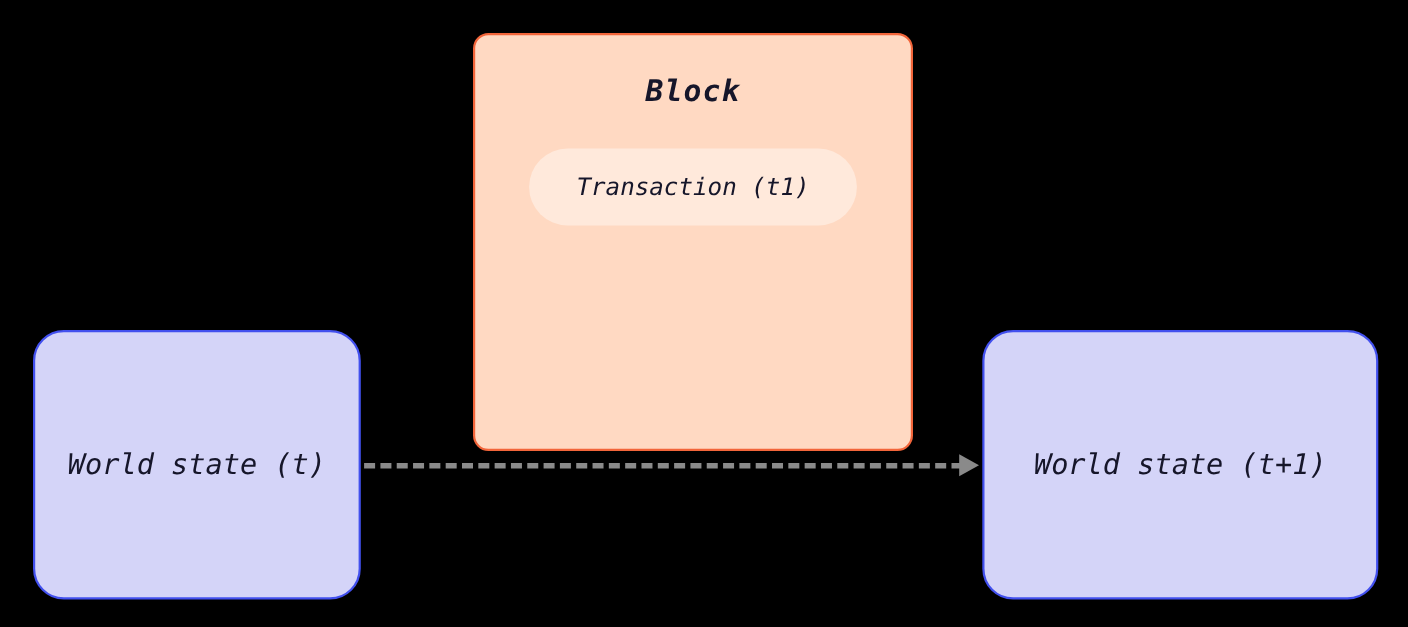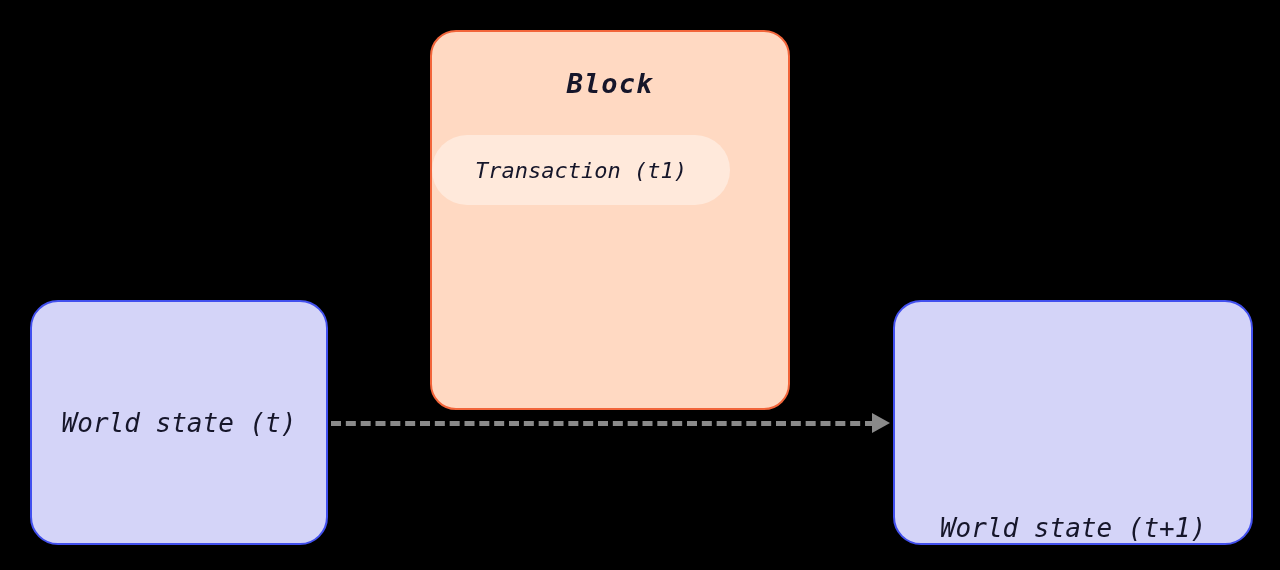--- a/index.html
+++ b/index.html
@@ -24,40 +24,40 @@
     position: relative;
   }
   .canvas {
     position: absolute;
     inset: 0;
   }
   .block-box {
     position: absolute;
     left: 430px;
     top: 30px;
-    width: 360px;
+    width: 400px;
     height: 380px;
     background: var(--block-fill);
     border: 2.5px solid var(--block-border);
-    border-radius: 26px;
+    border-radius: 14px;
     display: flex;
     flex-direction: column;
     align-items: center;
     padding-top: 36px;
   }
   .block-title {
     font-size: 27px;
     font-weight: bold;
     color: var(--text);
     margin-bottom: 36px;
     letter-spacing: 1px;
   }
   .tx-list {
     display: flex;
-    flex-direction: row;
+    flex-direction: column;
     gap: 20px;
     width: 100%;
     align-items: center;
   }
   .tx-pill {
     width: 298px;
     height: 70px;
     background: var(--transaction-fill);
     border-radius: 35px;
     display: flex;
@@ -79,21 +79,20 @@
     font-size: 26px;
     color: var(--text);
   }
   .state-left {
     left: 30px;
     width: 298px;
   }
   .state-right {
     left: 893px;
     width: 360px;
-    align-items: flex-end;
   }
   .arrow-line {
     position: absolute;
     left: 331px;
     top: 421px;
     width: 544px;
     height: 0;
     border-top: 5px dashed var(--arrow);
   }
   .arrow-head {

